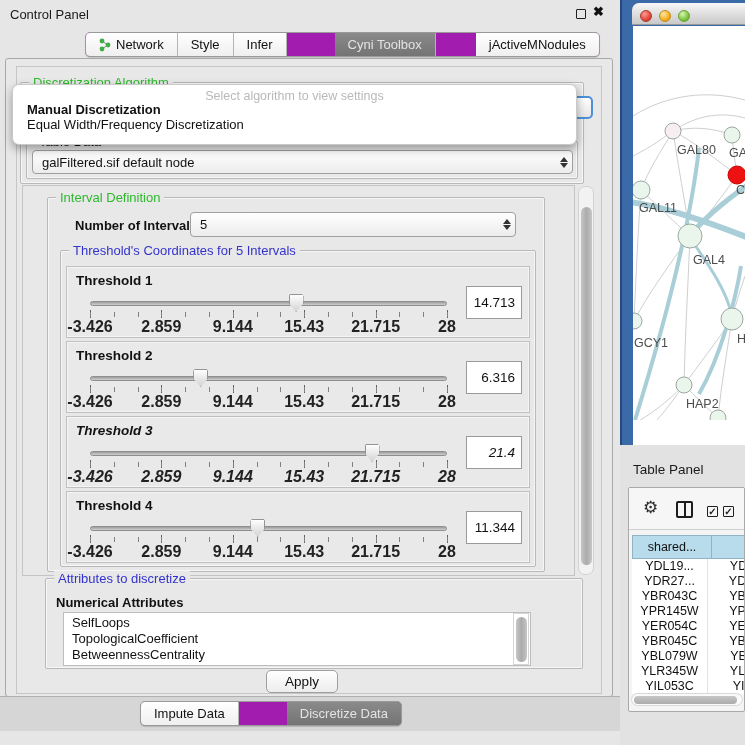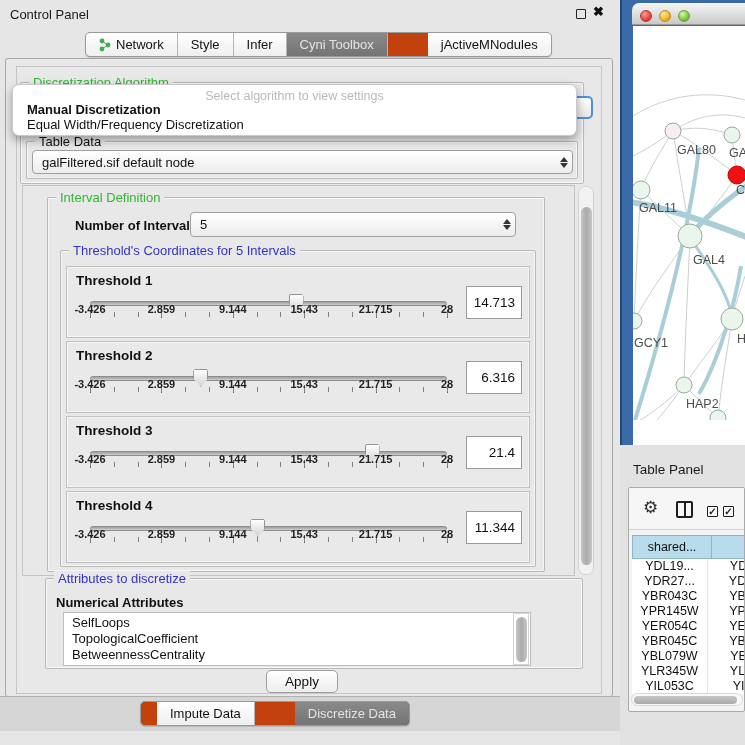--- a/index.html
+++ b/index.html
@@ -6,47 +6,47 @@
   html,body { width:745px; height:745px; overflow:hidden; }
   body { font-family:"Liberation Sans", sans-serif; background:#e6e6e6; position:relative; font-size:13px; color:#111; }
   .abs { position:absolute; }
 
   
   #cp-header { left:0; top:0; width:620px; height:28px; background:#e6e6e6; }
   #cp-title { left:10px; top:7px; font-size:13px; color:#1a1a1a; }
   #float-btn { left:576px; top:9px; width:10px; height:10px; border:1.5px solid #222; border-radius:1px; }
   #close-btn { left:593px; top:4px; font-size:13px; font-weight:bold; color:#111; }
 
-  .seg { display:flex; border:1px solid #9a9a9a; border-radius:5px; overflow:hidden; background:#c2410c; box-shadow:0 1px 1px rgba(0,0,0,.15); }
+  .seg { display:flex; border:1px solid #9a9a9a; border-radius:5px; overflow:hidden; background:#a21caf; box-shadow:0 1px 1px rgba(0,0,0,.15); }
   .seg .item { padding:4px 13px; font-size:13px; color:#111; background:linear-gradient(#ffffff,#efefef); border-right:1px solid #b5b5b5; display:flex; align-items:center; gap:5px; white-space:nowrap; }
   .seg .item:last-child { border-right:none;margin-left:40px; }
-  .seg .item.sel { background:linear-gradient(#8a8a8a,#747474); color:#e3e3e3; }
+  .seg .item.sel { background:linear-gradient(#8a8a8a,#747474); color:#e3e3e3;margin-left:48px; }
   #top-tabs { left:85px; top:32px; }
-  #bottom-tabs { left:140px; top:701px;padding-left:16px; }
+  #bottom-tabs { left:140px; top:701px; }
   #bottom-strip { left:0; top:696px; width:620px; height:35px; background:#d6d6d6; border-top:1px solid #b0b0b0; }
 
   #outer-panel { left:5px; top:58px; width:608px; height:639px; border:1px solid #a8a8a8; border-radius:3px; background:#e8e8e8; }
   #inner-panel { left:16px; top:66px; width:586px; height:628px; border:1px solid #c6c6c6; background:#e8e8e8; }
 
   .fieldset { border:1px solid #b9b9b9; border-radius:2px; box-shadow:inset 0 0 0 1px rgba(255,255,255,.6); }
   .legend { position:absolute; top:-8px; left:8px; background:#e8e8e8; padding:0 4px; font-size:13px; white-space:nowrap; }
   .legend.green { color:#2eb82e; }
   .legend.blue { color:#3333cc; }
   .legend.black { color:#111; }
 
   .combo { background:linear-gradient(#ffffff,#ececec); border:1px solid #9f9f9f; border-radius:4px; display:flex; align-items:center; font-size:13px; }
   .combo .val { flex:1; padding-left:9px; overflow:hidden; white-space:nowrap; }
   .stepper { width:16px; display:flex; flex-direction:column; align-items:center; justify-content:center; gap:1px; }
   .arr-up { width:0; height:0; border-left:4px solid transparent; border-right:4px solid transparent; border-bottom:5px solid #333; }
   .arr-dn { width:0; height:0; border-left:4px solid transparent; border-right:4px solid transparent; border-top:5px solid #333; }
 
   
   #da-box { left:20px; top:82px; width:564px; height:102px; }
   #da-combo-peek { left:560px; top:96px; width:33px; height:23px; border:2px solid #4d90d9; border-radius:5px; background:linear-gradient(#fff,#e6e6e6); }
-  #algo-popup { left:12px; top:84px; width:565px; height:52px; background:#fff; border:1px solid #c9c9c9; border-radius:7px; box-shadow:0 4px 10px rgba(0,0,0,.35); z-index:50; }
+  #algo-popup { left:12px; top:84px; width:565px; height:61px; background:#fff; border:1px solid #c9c9c9; border-radius:7px; box-shadow:0 4px 10px rgba(0,0,0,.35); z-index:50; }
   #algo-hint { left:0; right:0; top:4px; text-align:center; color:#b9b9b9; font-size:12.5px; }
   .algo-opt { position:absolute; left:2px; right:2px; height:15px; font-size:13px; padding-left:12px; white-space:nowrap; }
   .algo-opt.bold { font-weight:bold; }
 
   #td-box { left:26px; top:141px; width:552px; height:38px; }
   #td-combo { left:32px; top:150px; width:541px; height:24px; }
 
   
   #viewport { left:22px; top:185px; width:553px; height:391px; border:1px solid #c4c4c4; }
   .vscroll-track { background:#f2f2f2; border:1px solid #d2d2d2; border-radius:7px; }
@@ -61,21 +61,21 @@
 
   .thr-block { position:absolute; left:66px; width:464px; height:72px; border:1px solid #c0c0c0; background:#e9e9e9; box-shadow:inset 0 0 0 1px rgba(255,255,255,.55); }
   .thr-label { position:absolute; left:9px; top:6px; font-weight:bold; font-size:13.5px; }
   .thr-track { position:absolute; left:23px; top:34px; width:357px; height:5px; border:1px solid #8e8e8e; border-radius:3px; background:linear-gradient(#9d9d9d,#cfcfcf); }
   .thr-thumb { position:absolute; top:27px; width:15px; height:18px; background:linear-gradient(#fefefe,#d4d4d4); border:1px solid #949494;
                clip-path:polygon(10% 0%,90% 0%,100% 12%,100% 52%,50% 100%,0% 52%,0% 12%); }
   .ticks-minor { position:absolute; left:23px; top:45px; width:358px; height:5px;
                  background:repeating-linear-gradient(90deg,#808080 0 1px,transparent 1px 23.8px); }
   .ticks-major { position:absolute; left:23px; top:43px; width:358px; height:8px;
                  background:repeating-linear-gradient(90deg,#606060 0 1px,transparent 1px 71.4px); }
-  .tick-lab { position:absolute; top:36px; transform:translateX(-50%); font-size:11px; font-weight:bold; color:#222; }
+  .tick-lab { position:absolute; top:51px; transform:translateX(-50%); font-size:16px; font-weight:bold; color:#222; }
   .thr-value { position:absolute; right:7px; top:19px; width:56px; height:33px; background:#fff; border:1px solid #9a9a9a;
                font-size:13.5px; text-align:right; line-height:31px; padding-right:6px; }
 
   #attr-box { left:45px; top:578px; width:538px; height:91px; }
   #attr-label { left:56px; top:595px; font-weight:bold; font-size:13px; }
   #attr-list { left:63px; top:612px; width:468px; height:54px; background:#fff; border:1px solid #bdbdbd; overflow:hidden; padding:2px 0 0 8px; }
   .attr-item { font-size:13px; line-height:16px; white-space:nowrap; }
   #attr-scroll { left:513px; top:613px; width:16px; height:52px; background:#fff; border:1px solid #d5d5d5; }
   #attr-scroll .scroll-thumb { left:2px; width:11px; top:3px; height:45px; }
 
@@ -205,21 +205,21 @@
       <div class="ticks-minor"></div>
       <div class="thr-thumb" style="left: 126.169px;"></div>
       <span class="tick-lab" style="left: 23px;">-3.426</span>
       <span class="tick-lab" style="left: 94.4px;">2.859</span>
       <span class="tick-lab" style="left: 165.8px;">9.144</span>
       <span class="tick-lab" style="left: 237.2px;">15.43</span>
       <span class="tick-lab" style="left: 308.6px;">21.715</span>
       <span class="tick-lab" style="left: 380px;">28</span>
       <div class="thr-value">6.316</div>
     </div>
-    <div class="abs thr-block" style="top: 416px;">
+    <div class="abs thr-block" style="top: 416px; font-style: italic;">
       <div class="thr-label">Threshold 3</div>
       <div class="thr-track"></div>
       <div class="ticks-major"></div>
       <div class="ticks-minor"></div>
       <div class="thr-thumb" style="left: 297.524px;"></div>
       <span class="tick-lab" style="left: 23px;">-3.426</span>
       <span class="tick-lab" style="left: 94.4px;">2.859</span>
       <span class="tick-lab" style="left: 165.8px;">9.144</span>
       <span class="tick-lab" style="left: 237.2px;">15.43</span>
       <span class="tick-lab" style="left: 308.6px;">21.715</span>

